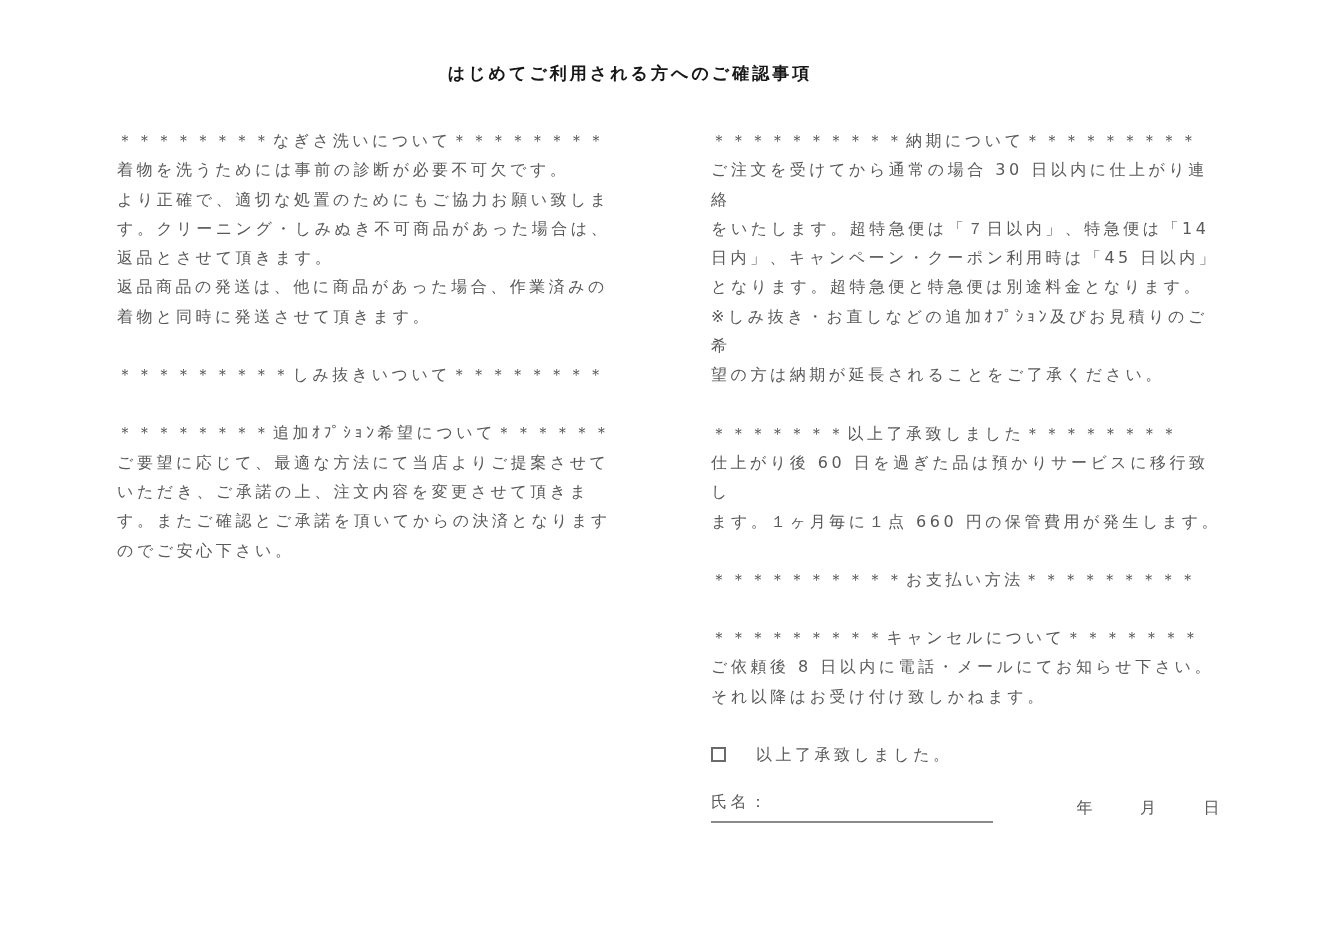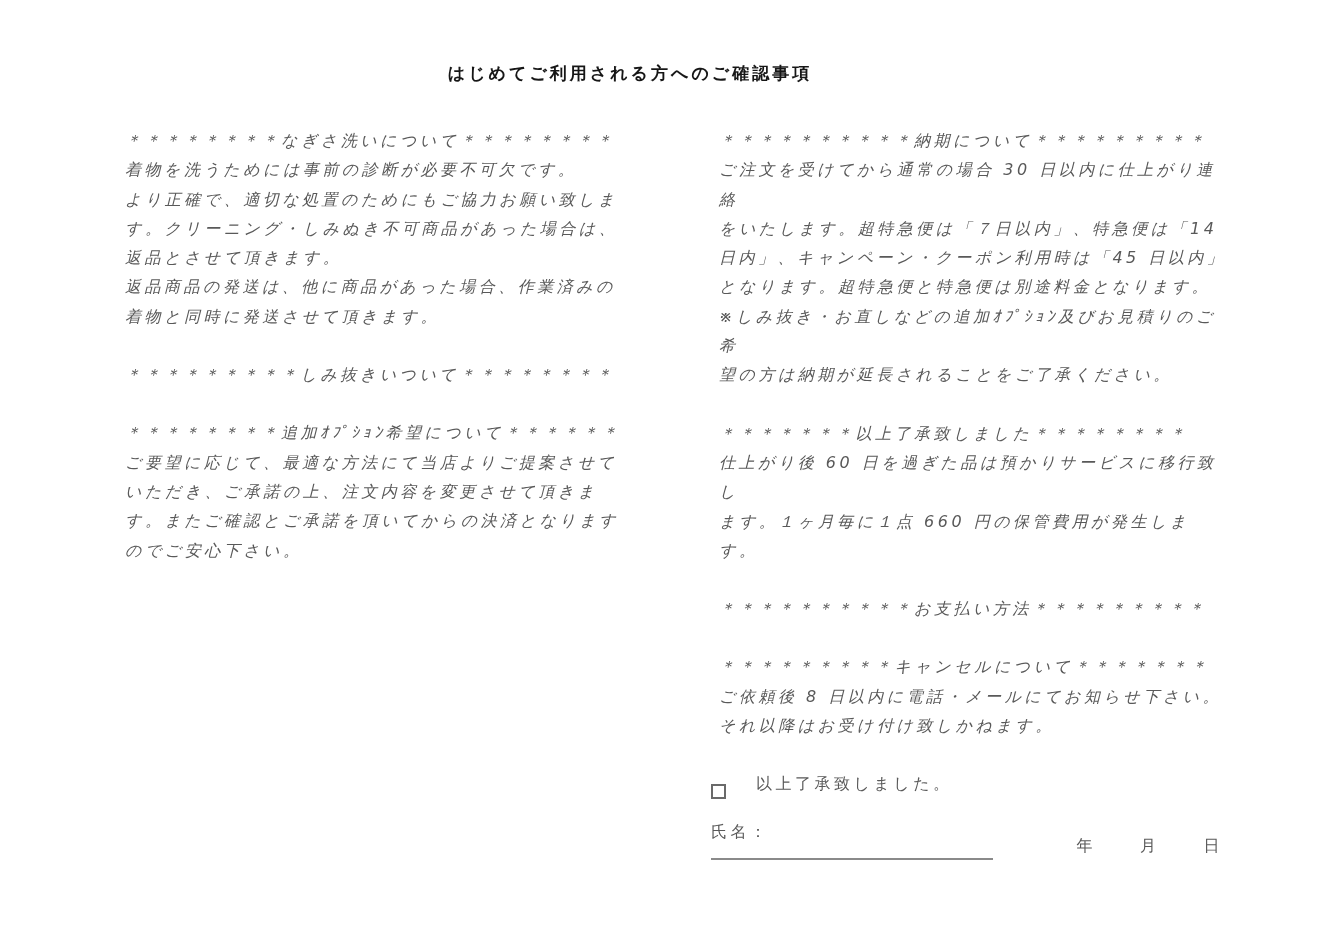--- a/index.html
+++ b/index.html
@@ -30,26 +30,26 @@
   .col {
     position: absolute;
     top: 126px;
     font-size: 16px;
     color: #595959;
     letter-spacing: 3.5px;
     line-height: 29.3px;
   }
   .col-left  { left: 117px; width: 512px; }
   .col-right { left: 711px; width: 516px; }
-  .sec { margin: 0 0 29px 8px; font-style: italic; }
+  .sec { margin: 0 0 29px 0; }
   .sec-header { white-space: pre-line; }
   .sec-body   { white-space: pre-line; }
   .ack-row {
     display: flex;
-    align-items: flex-end;
+    align-items: center;
     margin-top: 27px;
   }
   .checkbox {
     width: 15px;
     height: 15px;
     border: 2px solid #6a6a6a;
     box-sizing: border-box;
     margin-right: 30px;
     flex: none;
     background: #ffffff;
@@ -57,21 +57,21 @@
   }
   .name-row {
     display: flex;
     align-items: flex-end;
     margin-top: 18px;
     width: 100%;
   }
   .name-field {
     width: 282px;
     border-bottom: 2px solid #8a8a8a;
-    padding-bottom: 12px;
+    padding-bottom: 4px;
   }
   .date-labels {
     margin-left: auto;
     display: flex;
     gap: 44px;
     padding-right: 4px;
   }
 </style>
 </head>
 <body>

